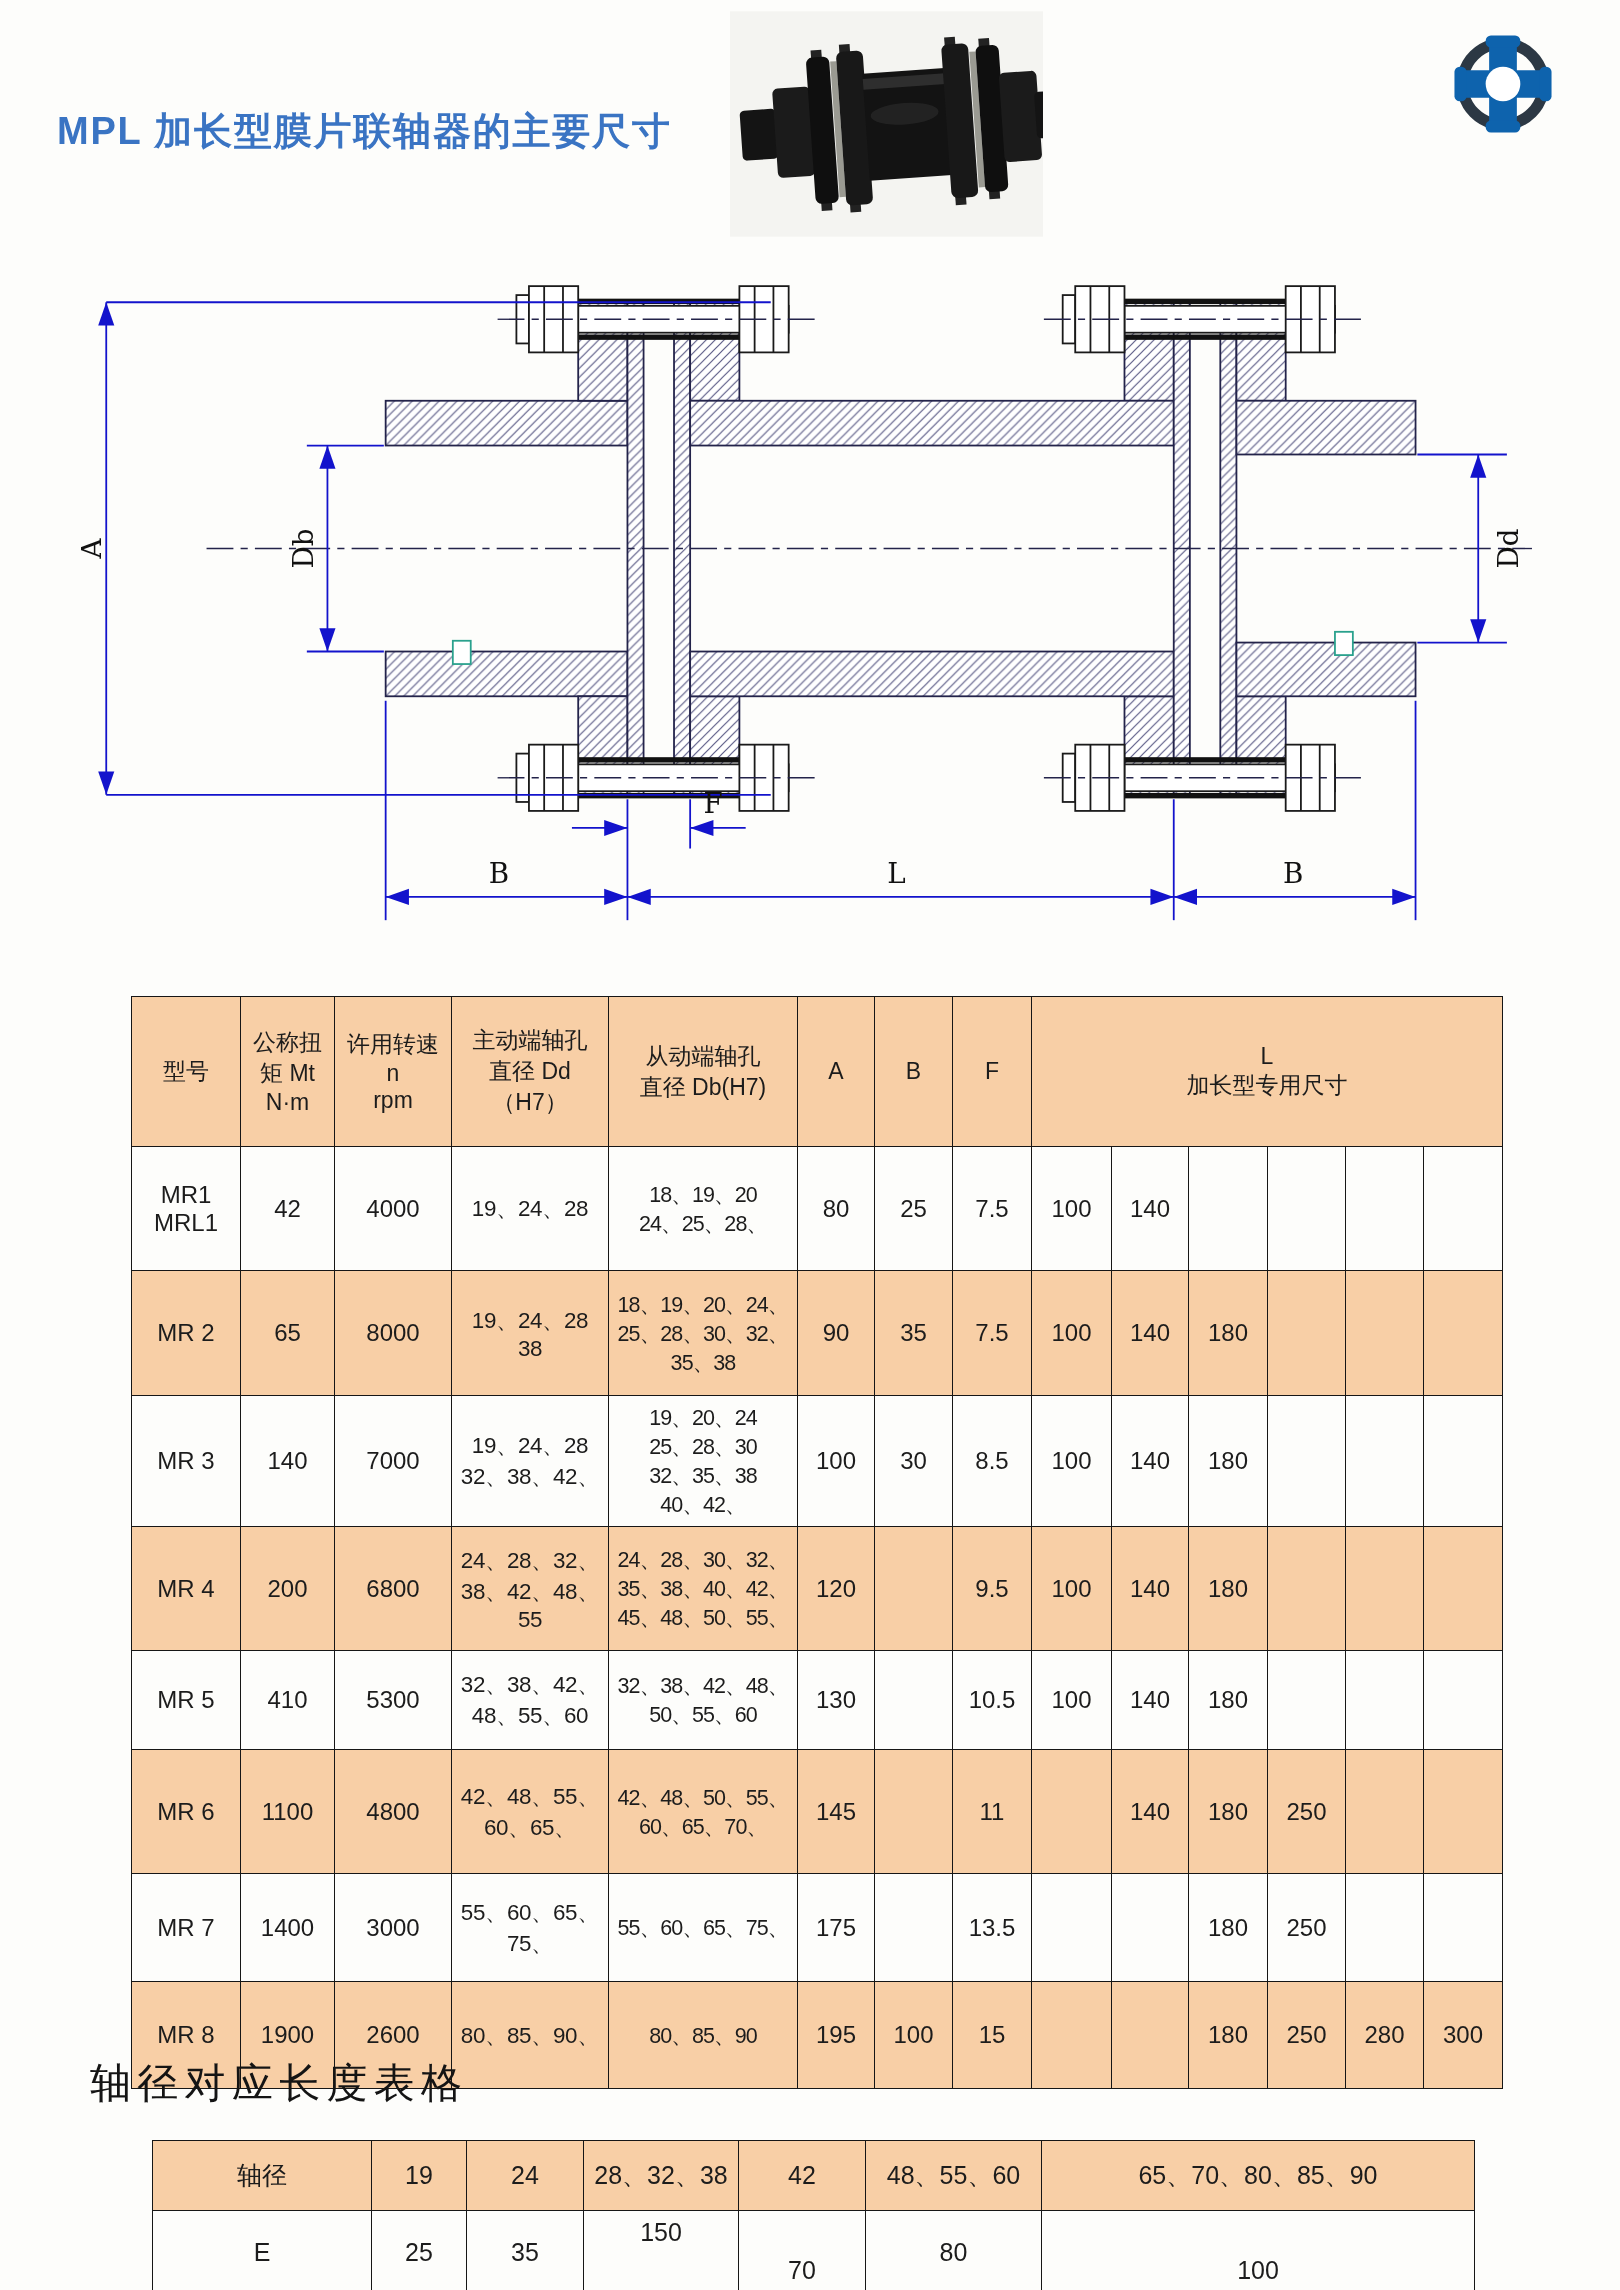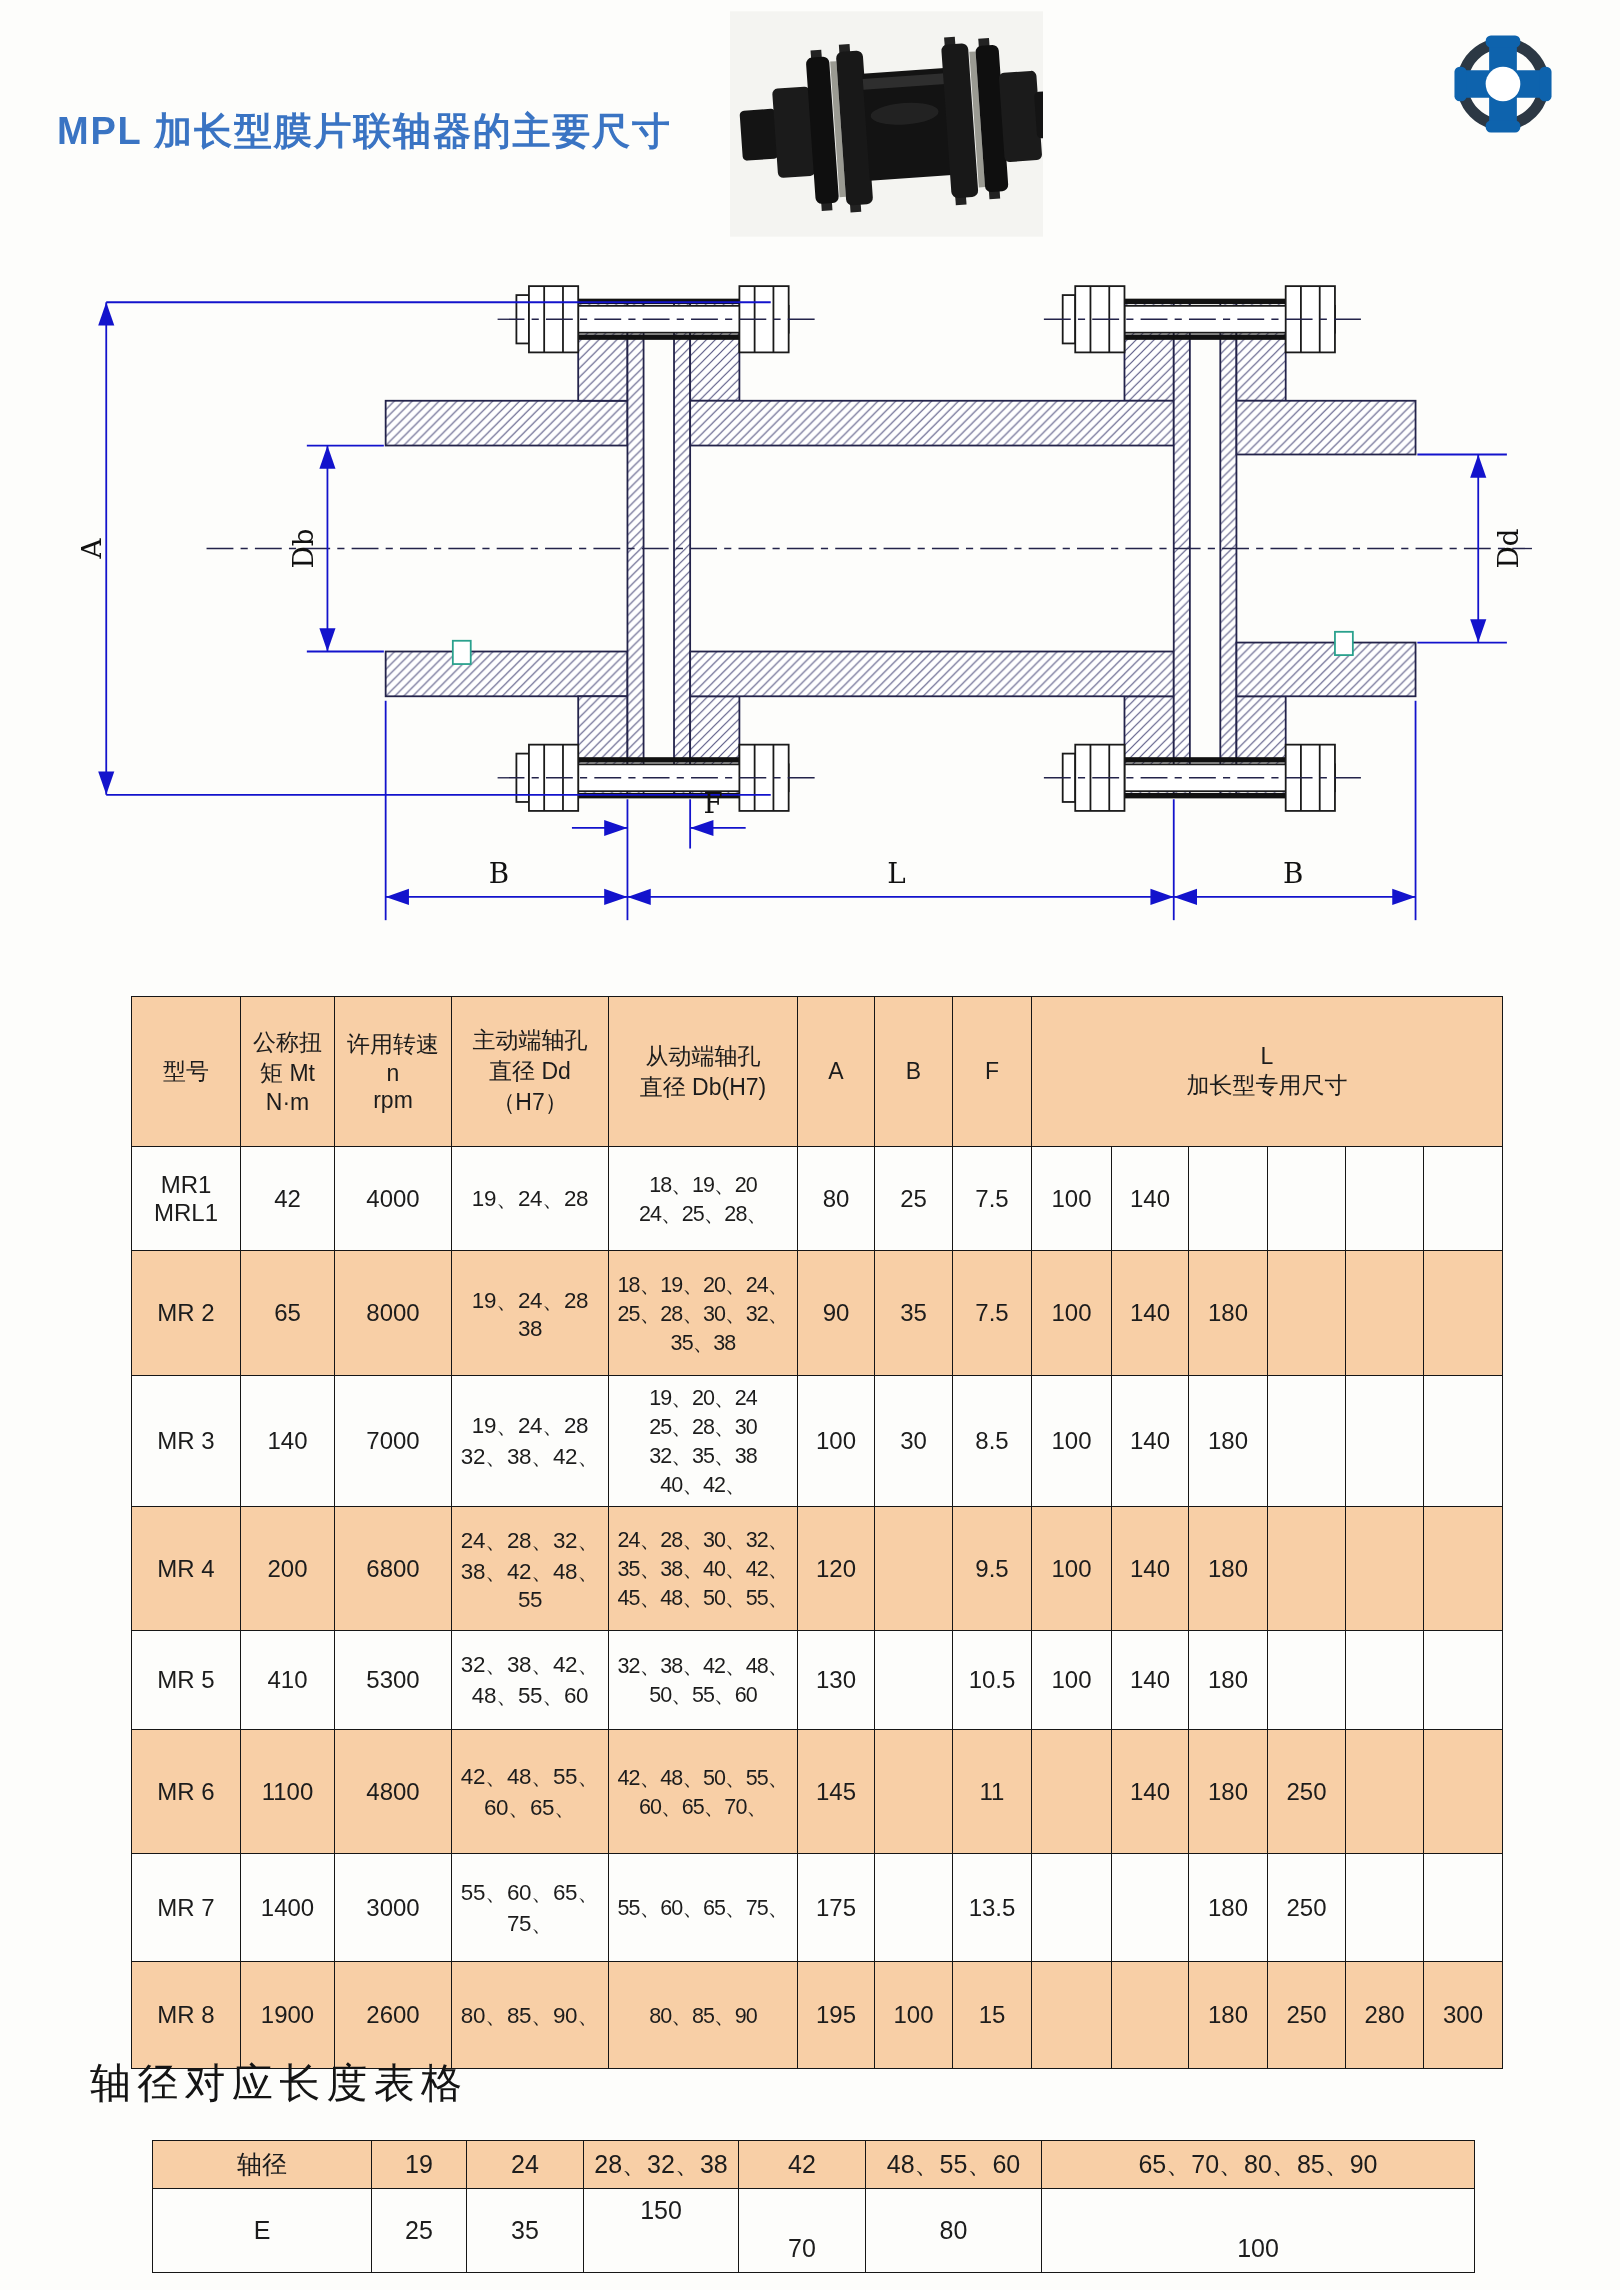--- a/index.html
+++ b/index.html
@@ -266,21 +266,21 @@
     <td class="orange hdr">主动端轴孔
 直径 Dd（H7）</td>
     <td class="orange hdr">从动端轴孔
 直径 Db(H7)</td>
     <td class="orange hdr">A</td>
     <td class="orange hdr">B</td>
     <td class="orange hdr">F</td>
     <td class="orange hdr" colspan="6">L
 加长型专用尺寸</td>
   </tr>
-  <tr style="height:104px">
+  <tr style="height:124px">
     <td>MR1
 MRL1</td>
     <td>42</td>
     <td>4000</td>
     <td class="c4">19、24、28</td>
     <td class="c5">18、19、20
 24、25、28、</td>
     <td>80</td>
     <td>25</td>
     <td>7.5</td>
@@ -428,21 +428,21 @@
   <colgroup>
     <col style="width:219px">
       <col style="width:95px">
       <col style="width:117px">
       <col style="width:155px">
     <col style="width:127px">
       <col style="width:176px">
       <col style="width:433px">
   </colgroup>
   <tbody>
-      <tr style="height:48px">
+      <tr style="height:70px">
     <td class="orange">轴径</td>
     <td class="orange">19</td>
     <td class="orange">24</td>
     <td class="orange">28、32、38</td>
     <td class="orange">42</td>
     <td class="orange">48、55、60</td>
     <td class="orange">65、70、80、85、90</td>
   </tr>
   <tr style="height:84px">
     <td>E</td>

